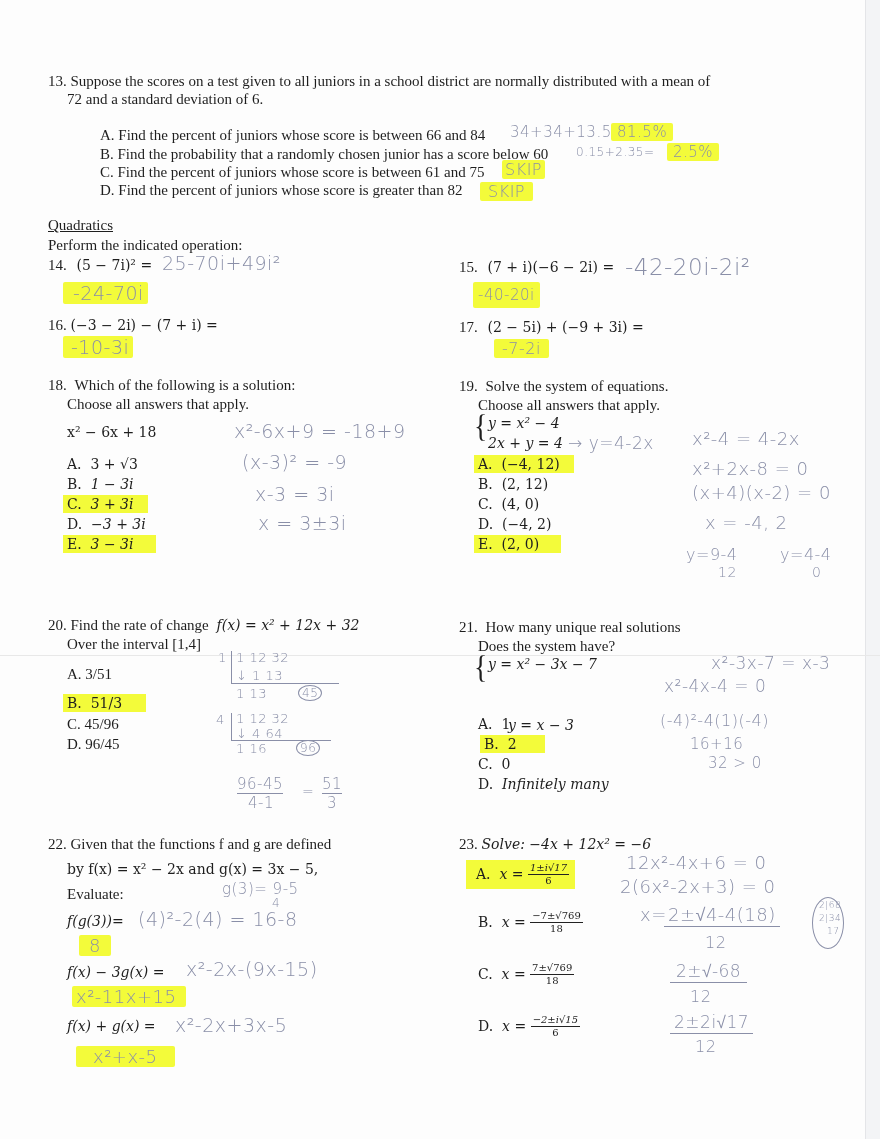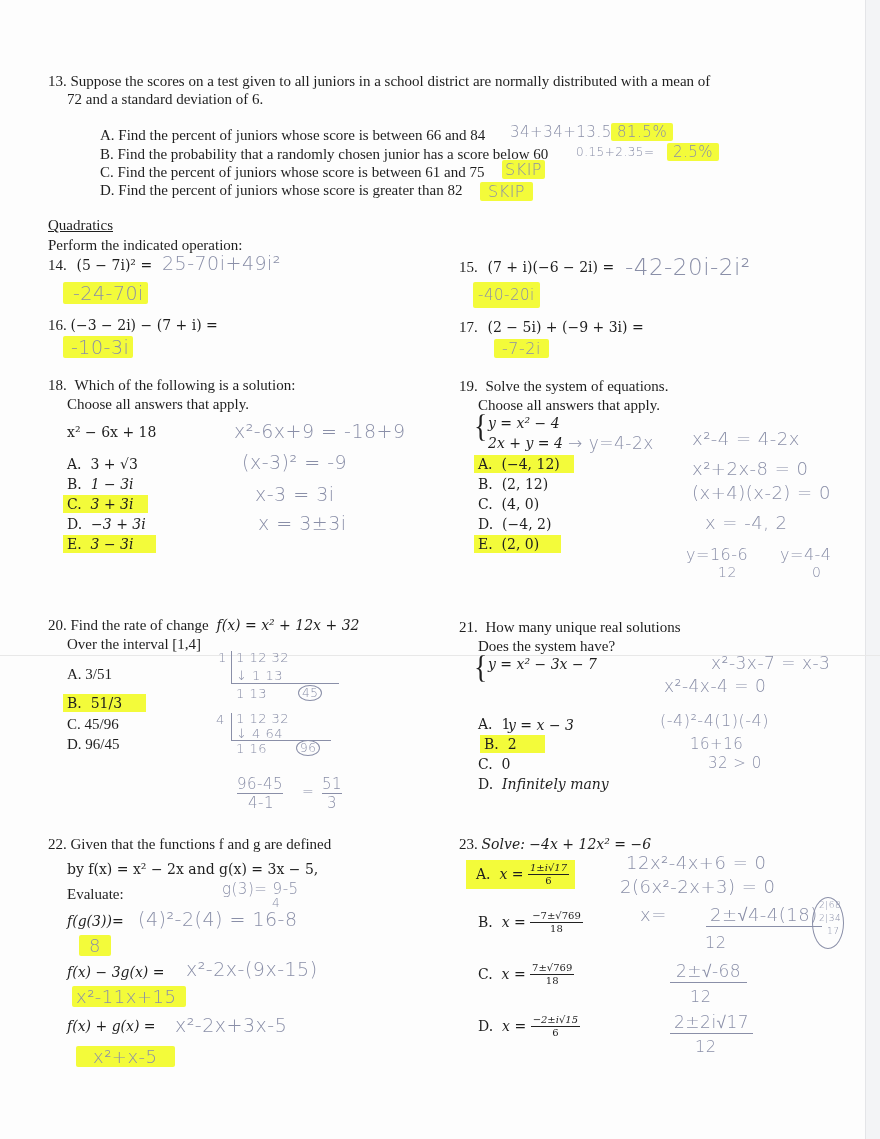--- a/index.html
+++ b/index.html
@@ -166,21 +166,21 @@
   <span class="hl-opt" style="padding-right:22px;">
     <span>E.</span>&nbsp;
     <span>(2, 0)</span>
   </span>
 </div>
 
 <div class="abs hand" style="left:692px; top:428px; font-size:18px;">x²-4 = 4-2x</div>
 <div class="abs hand" style="left:692px; top:458px; font-size:18px;">x²+2x-8 = 0</div>
 <div class="abs hand" style="left:692px; top:482px; font-size:18px;">(x+4)(x-2) = 0</div>
 <div class="abs hand" style="left:705px; top:512px; font-size:18px;">x = -4, 2</div>
-<div class="abs hand" style="left:686px; top:545px; font-size:16px;">y=16-6</div>
+<div class="abs hand" style="left:686px; top:545px; font-size:16px;">y=9-4</div>
 <div class="abs hand" style="left:718px; top:564px; font-size:14px;">12</div>
 <div class="abs hand" style="left:780px; top:545px; font-size:16px;">y=4-4</div>
 <div class="abs hand" style="left:812px; top:564px; font-size:14px;">0</div>
 
 <div class="abs print" style="left:48px; top:616px;">
   <span>20.</span>
   <span>Find the rate of change</span>
   <span class="math mi" style="margin-left:4px;">f(x) = x² + 12x + 32</span>
 </div>
 <div class="abs print" style="left:67px; top:635px;">Over the interval [1,4]</div>
@@ -323,21 +323,21 @@
   <span class="mi">x =</span>
   <span class="frac">
     <span class="num mi">−2±i√15</span>
     <span class="den">6</span>
   </span>
 </div>
 
 <div class="abs hand" style="left:626px; top:852px; font-size:18px;">12x²-4x+6 = 0</div>
 <div class="abs hand" style="left:620px; top:876px; font-size:18px;">2(6x²-2x+3) = 0</div>
 <div class="abs hand" style="left:640px; top:904px; font-size:18px;">x=</div>
-<div class="abs hand" style="left:664px; top:904px; font-size:18px; border-bottom:1px solid #8a8fa8; padding:0 4px;margin-left:42px;">2±√4-4(18)</div>
+<div class="abs hand" style="left:664px; top:904px; font-size:18px; border-bottom:1px solid #8a8fa8; padding:0 4px;">2±√4-4(18)</div>
 <div class="abs hand" style="left:705px; top:933px; font-size:16px;">12</div>
 <div class="abs hand" style="left:670px; top:961px; font-size:17px; border-bottom:1px solid #8a8fa8; padding:0 6px;">2±√-68</div>
 <div class="abs hand" style="left:690px; top:987px; font-size:16px;">12</div>
 <div class="abs hand" style="left:670px; top:1012px; font-size:17px; border-bottom:1px solid #8a8fa8; padding:0 4px;">2±2i√17</div>
 <div class="abs hand" style="left:695px; top:1037px; font-size:16px;">12</div>
 
 <div class="abs" style="left:812px; top:897px; width:30px; height:50px; border:1px solid #8a8fa8; border-radius:50%;">
   <div class="hand" style="position:absolute; left:6px; top:2px; font-size:9px;">2|68</div>
   <div class="hand" style="position:absolute; left:6px; top:15px; font-size:9px;">2|34</div>
   <div class="hand" style="position:absolute; left:14px; top:28px; font-size:9px;">17</div>

